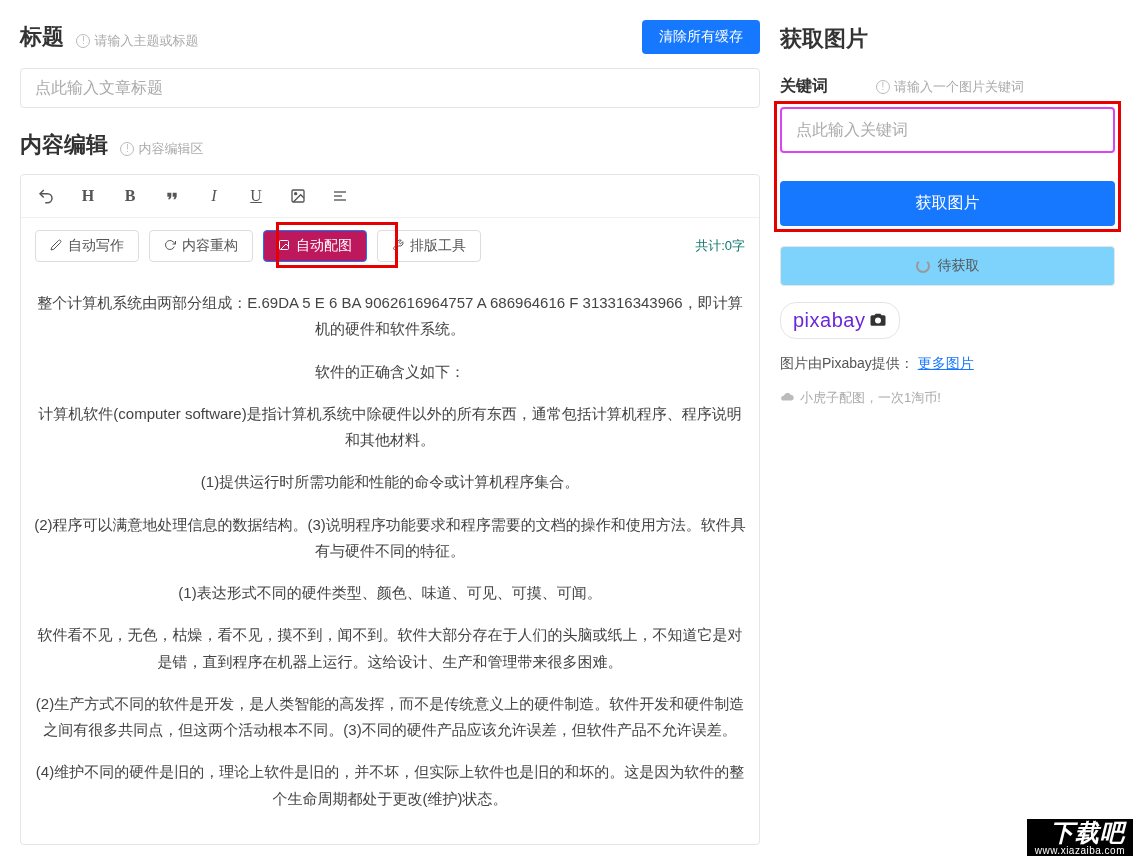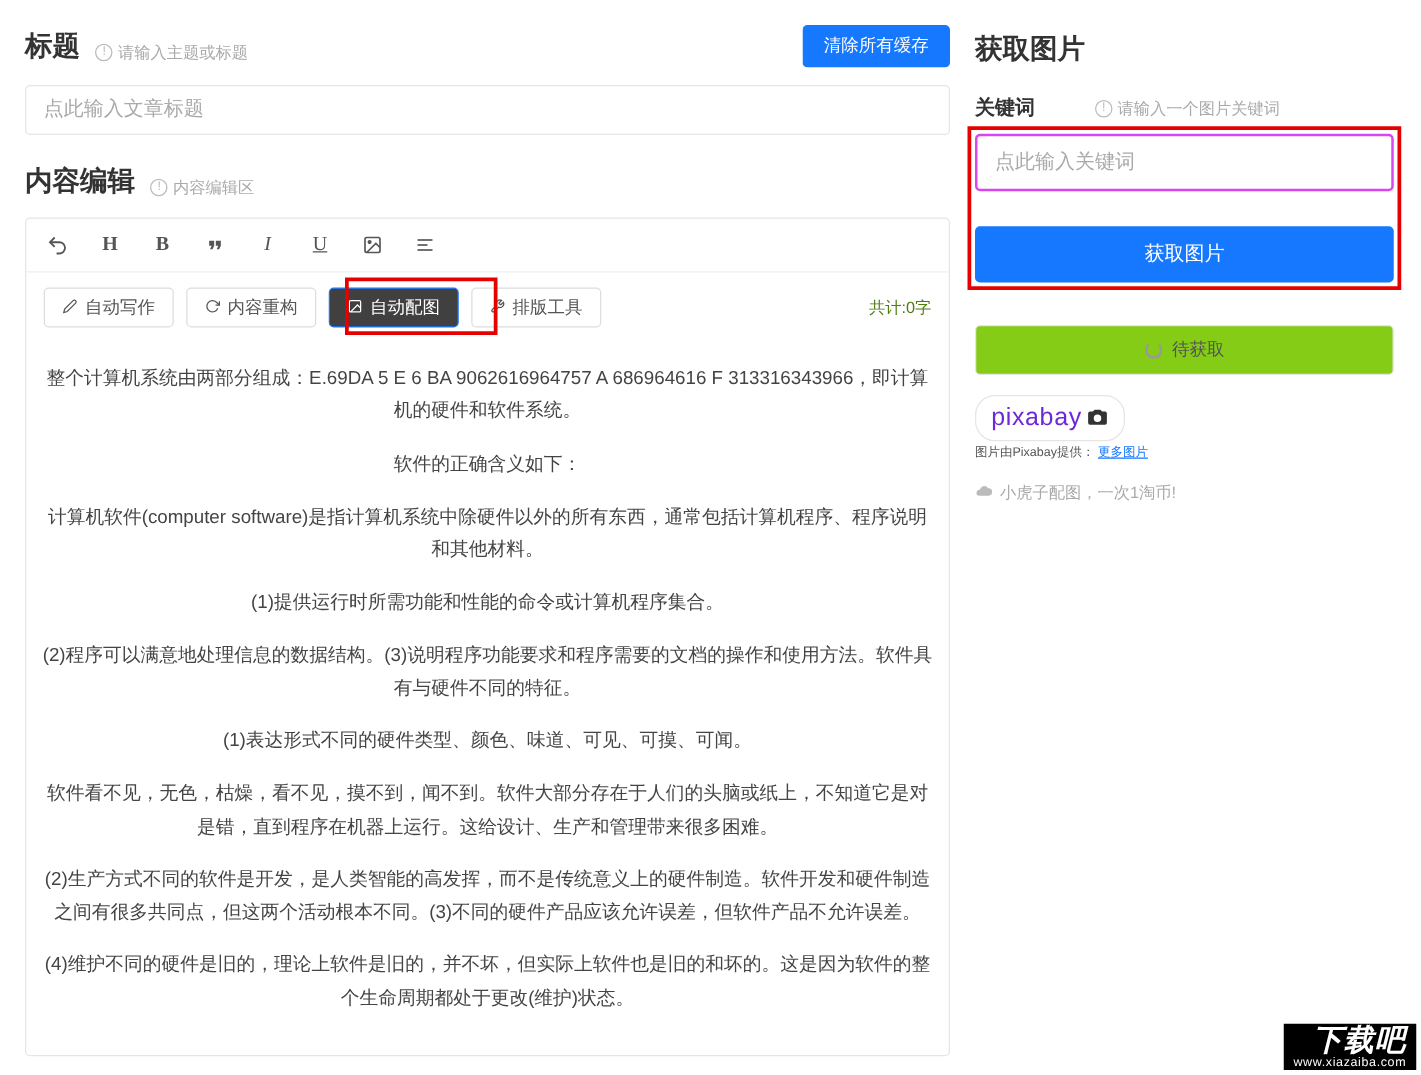--- a/index.html
+++ b/index.html
@@ -22,47 +22,47 @@
     
     .editor-container { border: 1px solid #e5e5e5; border-radius: 4px; }
     .toolbar { padding: 10px 14px; display: flex; align-items: center; gap: 20px; border-bottom: 1px solid #f0f0f0; }
     .toolbar-icon { width: 22px; height: 22px; display: inline-flex; align-items: center; justify-content: center; color: #555; font-size: 16px; cursor: pointer; }
     .toolbar-icon.bold { font-weight: bold; font-family: serif; }
     .toolbar-icon.heading { font-weight: bold; font-family: serif; }
     .toolbar-icon.italic { font-style: italic; font-family: serif; }
     
     .action-row { padding: 12px 14px; display: flex; align-items: center; gap: 10px; position: relative; }
     .action-btn { display: inline-flex; align-items: center; gap: 6px; padding: 6px 14px; font-size: 14px; border-radius: 4px; border: 1px solid #ddd; background: #fff; color: #555; cursor: pointer; }
-    .action-btn.active { background: #404040; color: #fff; border-color: #1677ff; }
+    .action-btn.active { background: #be185d; color: #fff; border-color: #1677ff; }
     .action-btn-icon { font-size: 13px; }
     .highlight-box { position: absolute; border: 3px solid #e70000; pointer-events: none; }
-    .count-text { margin-left: auto; font-size: 13px; color: #4d7c0f; }
+    .count-text { margin-left: auto; font-size: 13px; color: #0f766e; }
     
     .editor-content { padding: 16px 8px 16px 8px; }
     .editor-content p { font-size: 15px; line-height: 1.75; color: #444; margin-bottom: 16px; padding: 0 4px; text-align: center; }
     
     
     .right-header { font-size: 22px; font-weight: bold; color: #333; margin-bottom: 22px; margin-top: 4px; }
     .right-label-row { display: flex; align-items: center; margin-bottom: 10px; gap: 40px; }
     .right-label { font-size: 16px; font-weight: bold; color: #333; }
     .right-hint { font-size: 13px; color: #aaa; display: inline-flex; align-items: center; gap: 4px; margin-left: 8px; }
     
     .keyword-wrap { position: relative; }
     .keyword-highlight { position: absolute; top: -6px; left: -6px; right: -6px; bottom: -6px; border: 3px solid #e70000; pointer-events: none; }
     .keyword-input { width: 100%; padding: 12px 14px; font-size: 16px; border: 2px solid #d946ef; border-radius: 4px; margin-bottom: 28px; }
     .keyword-input::placeholder { color: #aaa; }
     .fetch-btn { width: 100%; padding: 12px; font-size: 16px; background: #1677ff; color: #fff; border: none; border-radius: 4px; cursor: pointer; }
     
-    .pending-btn { width: 100%; padding: 10px; margin-top: 34px; background: #84cc16; border: 1px solid #e5e5e5; border-radius: 4px; color: #555; font-size: 14px; cursor: pointer; display: flex; align-items: center; justify-content: center; gap: 8px; }
+    .pending-btn { width: 100%; padding: 10px; margin-top: 20px; background: #7dd3fc; border: 1px solid #e5e5e5; border-radius: 4px; color: #555; font-size: 14px; cursor: pointer; display: flex; align-items: center; justify-content: center; gap: 8px; }
     .spinner-icon { width: 14px; height: 14px; border: 2px solid #999; border-top-color: transparent; border-radius: 50%; }
     
     .pixabay-logo { display: inline-flex; align-items: center; gap: 4px; border: 1px solid #e5e5e5; border-radius: 16px; padding: 6px 12px; margin-top: 16px; font-size: 20px; color: #6d28d9; font-weight: 500; letter-spacing: 0.5px; }
     .camera-icon { font-size: 14px; }
     
-    .credit-row { margin-top: 2px; font-size: 10px; color: #555; }
+    .credit-row { margin-top: 16px; font-size: 14px; color: #555; }
     .credit-link { color: #1677ff; text-decoration: underline; cursor: pointer; }
     
     .tip-row { margin-top: 16px; font-size: 13px; color: #aaa; display: flex; align-items: center; gap: 6px; }
     .cloud-icon { color: #bbb; }
     
     .watermark { position: absolute; right: 4px; bottom: 4px; background: #000000; color: #fff; padding: 2px 8px 0; font-family: "SimHei", sans-serif; text-align: right; }
     .watermark-big { font-size: 24px; font-weight: bold; font-style: italic; letter-spacing: 1px; line-height: 1; }
     .watermark-small { font-size: 10px; letter-spacing: 0.5px; }
   </style>
 </head>

